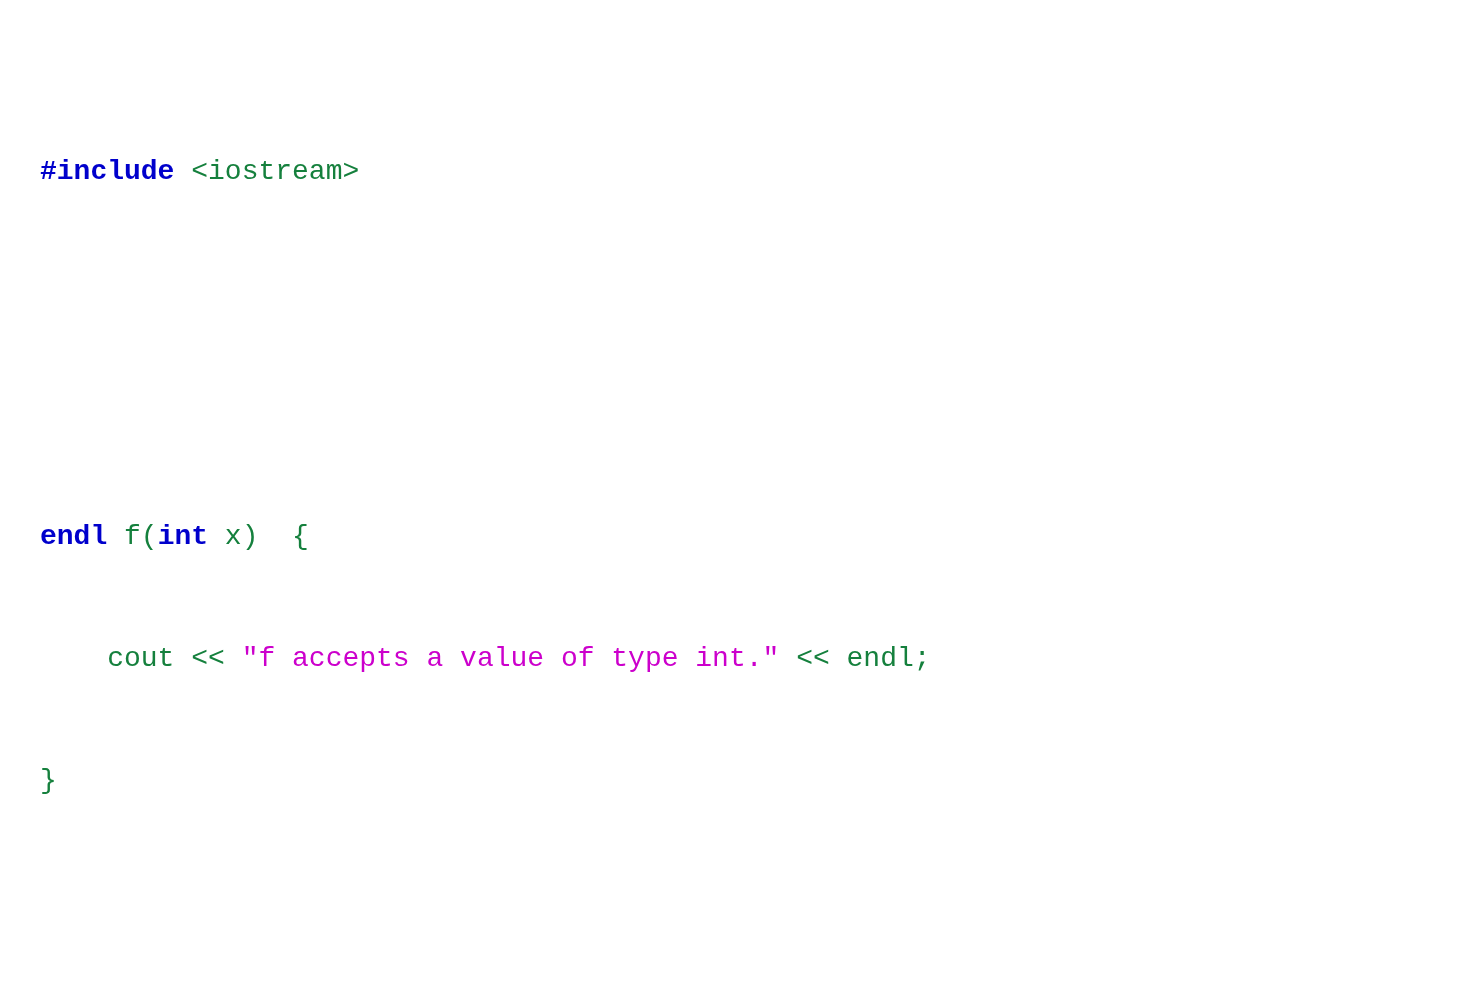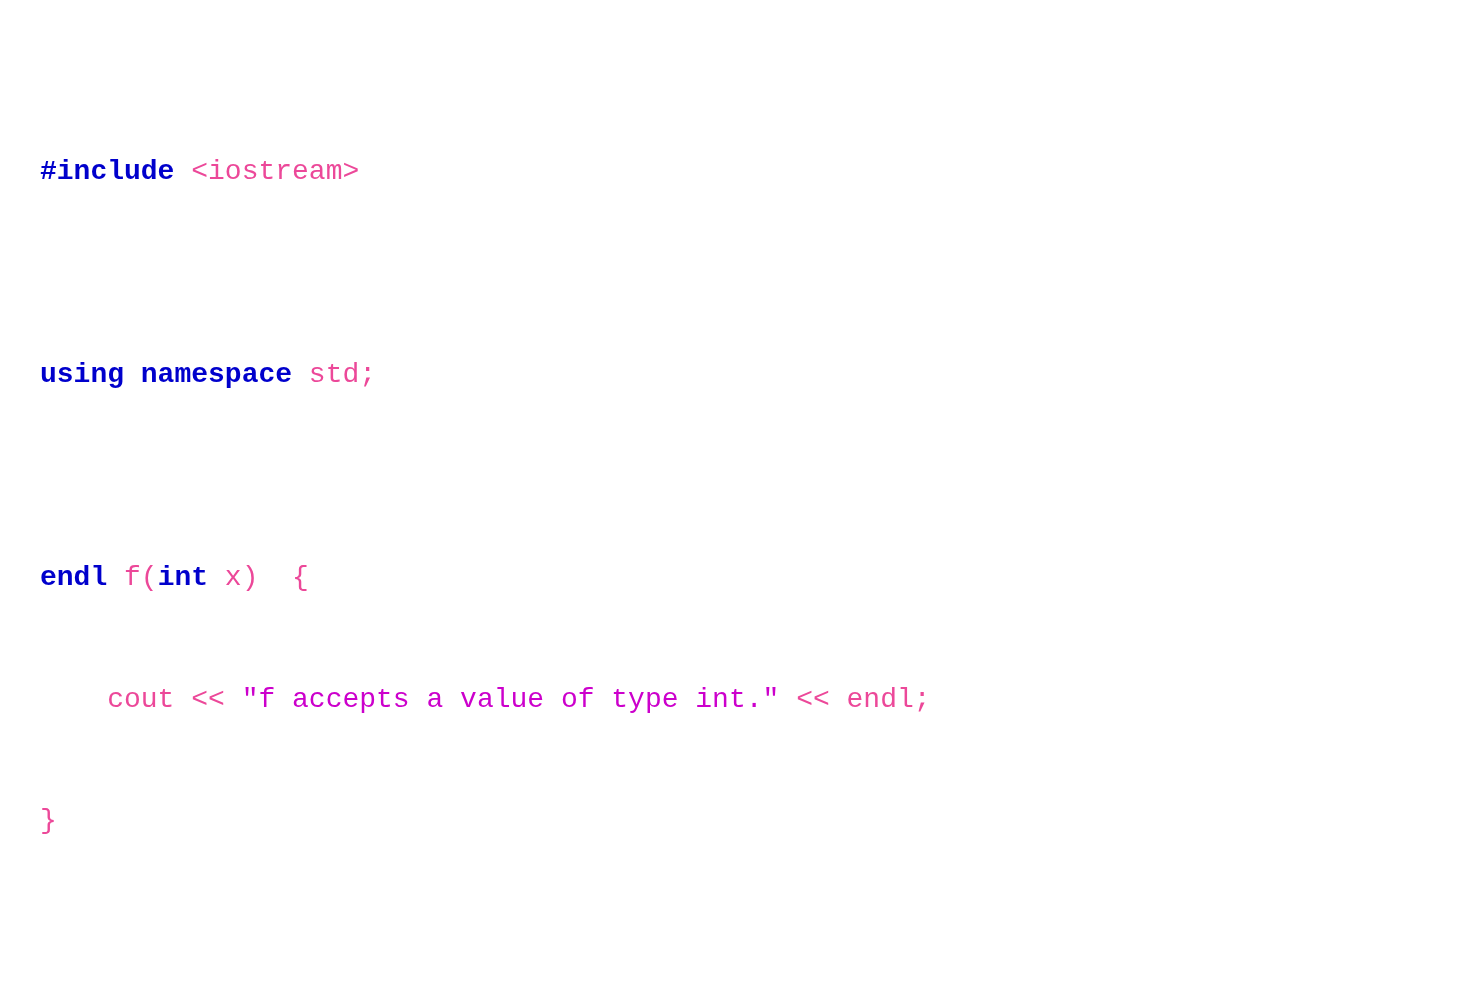--- a/index.html
+++ b/index.html
@@ -25,36 +25,35 @@
       color: #0000cc;
       font-weight: bold;
       text-align: center;
     }
 
     .string {
       color: #cc00cc;
     }
 
     .normal {
-      color: #ec4899;
+      color: #15803d;
     }
 
     .shell-line {
       color: #000000;
     }
   </style>
 </head>
 <body>
 
 <div class="code-block">
 <br>
 <span><span class="keyword">#include</span><span class="normal"> &lt;iostream&gt;</span></span>
 <br>
 <br>
-<span><span class="keyword">using namespace</span><span class="normal"> std;</span></span>
 <br>
 <br>
 <span><span class="keyword">endl</span><span class="normal"> f(</span><span class="keyword">int</span><span class="normal"> x)  {</span></span>
 <br>
 <span><span class="normal">    cout &lt;&lt; </span><span class="string">"f accepts a value of type int."</span><span class="normal"> &lt;&lt; endl;</span></span>
 <br>
 <span class="normal">}</span>
 <br>
 <br>
 

